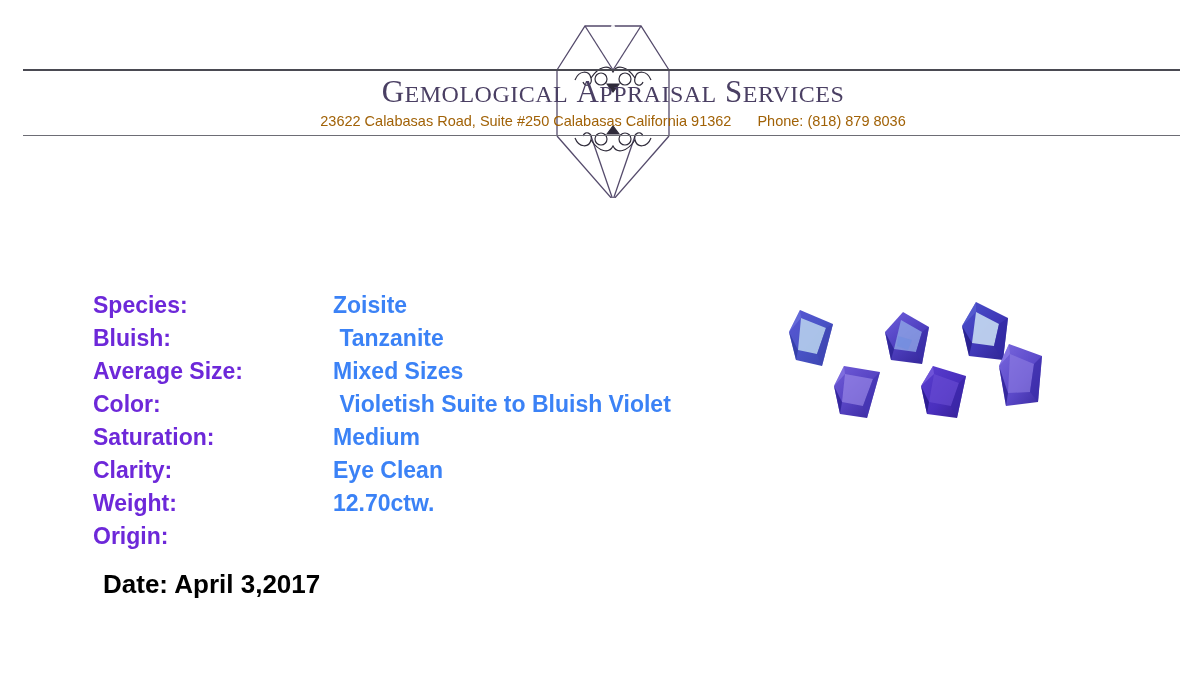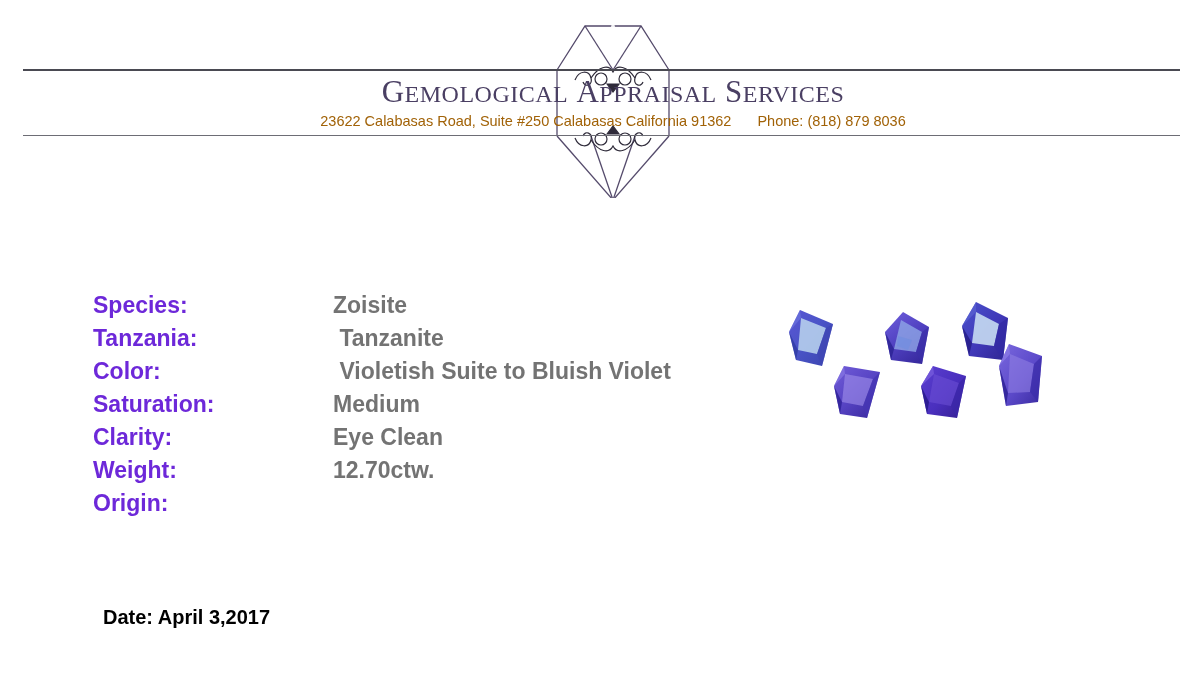--- a/index.html
+++ b/index.html
@@ -117,30 +117,30 @@
     font-size: 23px;
     font-weight: bold;
     color: #6d28d9;
   }
   .spec-value {
     position: absolute;
     left: 240px;
     top: 0;
     font-size: 23px;
     font-weight: bold;
-    color: #737373;
+    color: #3b82f6;
     white-space: pre;
   }
 
   
   .doc-date {
     position: absolute;
     left: 103px;
-    top: 606px;
-    font-size: 20px;
+    top: 569px;
+    font-size: 26px;
     font-weight: bold;
     color: #000000;
     white-space: nowrap;
   }
 
   
   .gem-photo {
     position: absolute;
     left: 770px;
     top: 288px;
@@ -208,24 +208,28 @@
 
 
   <div class="spec-list">
 
     <div class="spec-row">
       <span class="spec-label">Species:</span>
       <span class="spec-value">Zoisite</span>
     </div>
 
     <div class="spec-row">
-      <span class="spec-label">Tanzania:</span>
+      <span class="spec-label">Bluish:</span>
       <span class="spec-value"> Tanzanite</span>
     </div>
 
+    <div class="spec-row">
+      <span class="spec-label">Average Size:</span>
+      <span class="spec-value">Mixed Sizes</span>
+    </div>
 
     <div class="spec-row">
       <span class="spec-label">Color:</span>
       <span class="spec-value"> Violetish Suite to Bluish Violet</span>
     </div>
 
     <div class="spec-row">
       <span class="spec-label">Saturation:</span>
       <span class="spec-value">Medium</span>
     </div>

